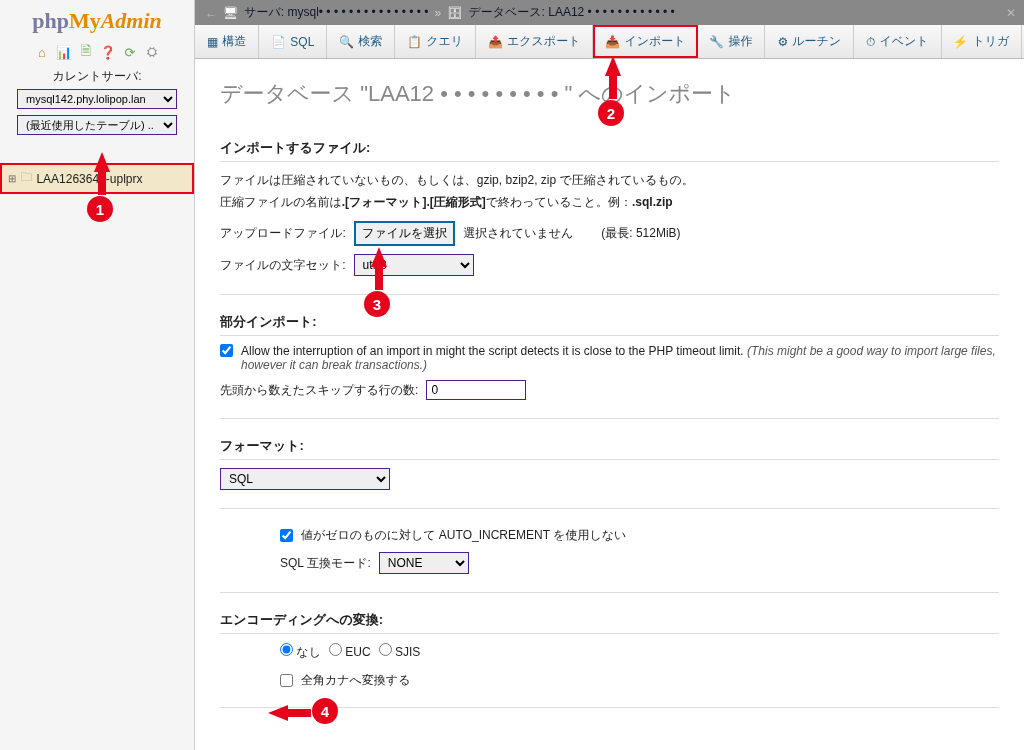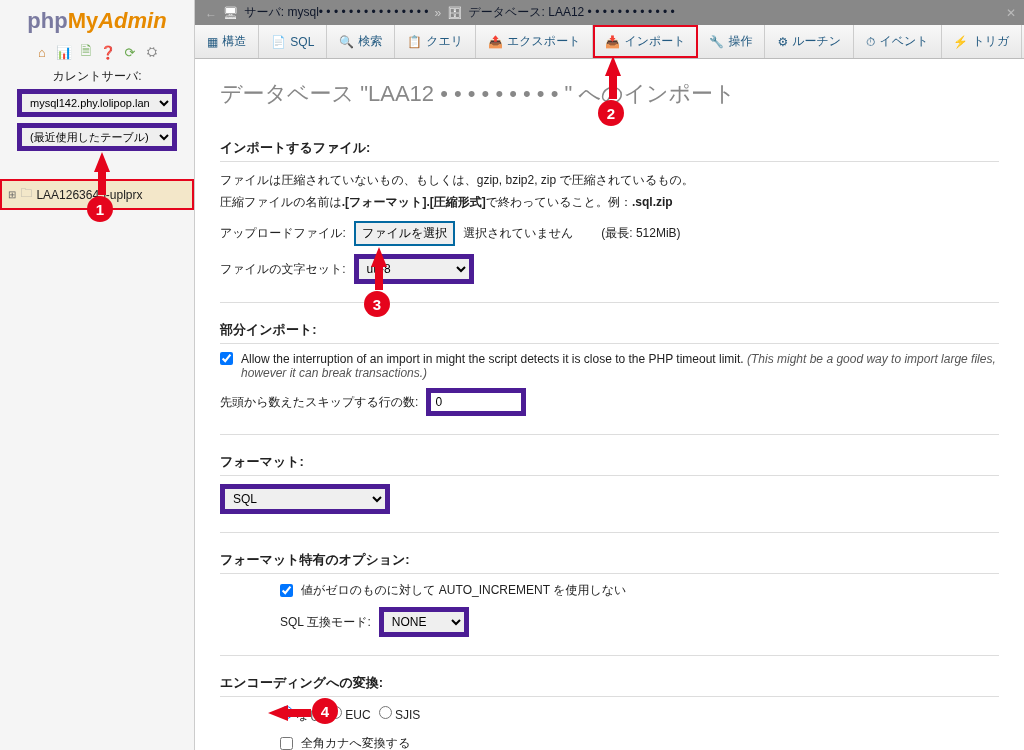--- a/index.html
+++ b/index.html
@@ -1,19 +1,19 @@
 <!DOCTYPE html>
 <html><head>
 <meta charset="utf-8">
 <style>
 * { margin:0; padding:0; box-sizing:border-box; }
 body { font-family:"Hiragino Kaku Gothic Pro","Meiryo",sans-serif; font-size:12px; background:#f5f5f5; color:#222; }
 .app { display:flex; height:750px; width:1024px; overflow:hidden; }
 .sidebar { width:195px; background:#f5f5f5; border-right:1px solid #ccc; display:flex; flex-direction:column; align-items:center; padding-top:8px; }
-.logo { font-family:Liberation Sans, sans-serif; font-size:22px; font-weight:bold; margin-bottom:6px; }
+.logo { font-family:Liberation Serif, serif; font-size:22px; font-weight:bold; margin-bottom:6px; }
 .logo .p1 { color:#7a7aa0; } .logo .p2 { color:#e68a00; } .logo .p3 { color:#e68a00; font-style:italic; }
 .sidebar-icons { display:flex; gap:6px; margin:4px 0 8px; }
 .sidebar-icons span { width:16px; height:16px; display:inline-flex; align-items:center; justify-content:center; font-size:13px; }
 .sidebar-label { font-size:12px; margin-bottom:4px; }
 .sidebar select { width:160px; font-size:11px; margin-bottom:6px; }
 .db-list { width:100%; margin-top:22px; }
 .db-item { display:flex; align-items:center; gap:4px; padding:3px 6px; background:#f3e7c9; border:2px solid #e5041c; }
 .db-item .exp { color:#666; font-size:10px; }
 .main { flex:1; display:flex; flex-direction:column; background:#fff; }
 .breadcrumb { background:#888; color:#fff; padding:4px 10px; font-size:12px; display:flex; align-items:center; gap:6px; position:relative; }
@@ -23,21 +23,21 @@
 .tabs { display:flex; background:linear-gradient(#f8f8f8,#e8e8e8); border-bottom:1px solid #bbb; }
 .tab { padding:8px 12px; border-right:1px solid #ccc; color:#235a81; font-size:12px; cursor:pointer; display:flex; align-items:center; gap:4px; }
 .tab .ico { font-size:12px; }
 .tab.hl { border:2px solid #e5041c; padding:6px 10px; }
 .content { padding:20px 25px; overflow-y:auto; flex:1; }
 h1 { font-size:22px; font-weight:normal; color:#888; margin-bottom:30px; }
 h3 { font-size:13px; margin:10px 0 8px; border-bottom:1px solid #ddd; padding-bottom:4px; }
 .section p, .section label { font-size:12px; line-height:1.8; }
 .row { margin:8px 0; display:flex; align-items:center; gap:8px; }
 .filebtn { border:2px solid #0369a1; padding:2px 6px; background:#efefef; font-size:12px; cursor:pointer; }
-select, input[type=text] { font-size:12px; padding:2px 4px; border:5px solid #4c1d95; }
+select, input[type=text] { font-size:12px; padding:2px 4px; border:1px solid #4c1d95; }
 .italic { font-style:italic; color:#555; }
 .callout { position:absolute; width:26px; height:26px; border-radius:50%; background:#e5041c; color:#fff; display:flex; align-items:center; justify-content:center; font-weight:bold; font-size:15px; z-index:10; }
 .redarrow { position:absolute; width:0; height:0; z-index:9; }
 .arrow-up { border-left:8px solid transparent; border-right:8px solid transparent; border-bottom:20px solid #e5041c; }
 .arrow-up::after { content:''; position:absolute; top:18px; left:-4px; width:8px; height:25px; background:#e5041c; }
 .arrow-left { border-top:8px solid transparent; border-bottom:8px solid transparent; border-right:20px solid #e5041c; }
 .arrow-left::after { content:''; position:absolute; left:18px; top:-4px; height:8px; width:25px; background:#e5041c; }
 .indent { margin-left:60px; }
 hr.sep { border:none; border-top:1px solid #ddd; margin:18px 0; }
 </style>
@@ -159,21 +159,20 @@
       <hr class="sep">
       <div class="section">
         <h3>フォーマット:</h3>
         <div class="row">
           <select style="width:170px;"><option>SQL</option></select>
         </div>
       </div>
 
       <hr class="sep">
       <div class="section">
-        <h3>フォーマット特有のオプション:</h3>
         <div class="indent">
           <div class="row">
             <input type="checkbox" checked="" style="">
             <span>値がゼロのものに対して AUTO_INCREMENT を使用しない</span>
           </div>
           <div class="row">
             <span>SQL 互換モード:</span>
             <select style="width:90px;"><option>NONE</option></select>
           </div>
         </div>

